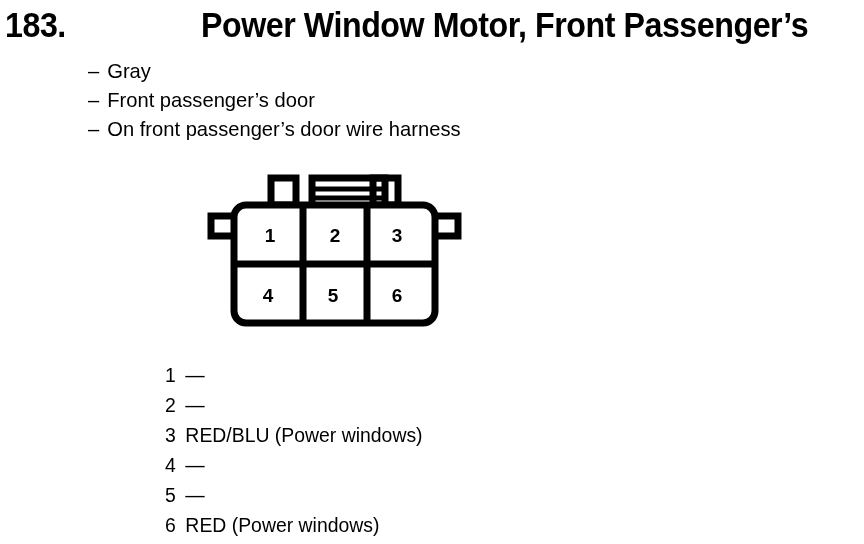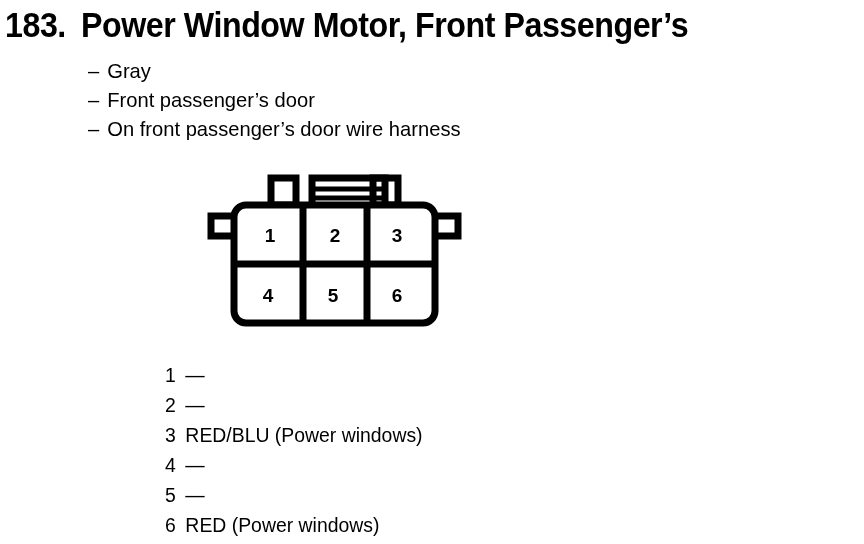--- a/index.html
+++ b/index.html
@@ -20,20 +20,21 @@
 
   
   .title-row {
     position: absolute;
     left: 5px;
     top: 5px;
     width: 856px;
     display: flex;
     align-items: baseline;
     white-space: nowrap;
+    justify-content: space-between;
   }
   .title-number {
     font-size: 35px;
     font-weight: bold;
     line-height: 40px;
     letter-spacing: -0.5px;
     transform: scaleX(0.92);
     transform-origin: left center;
   }
   .title-text {

